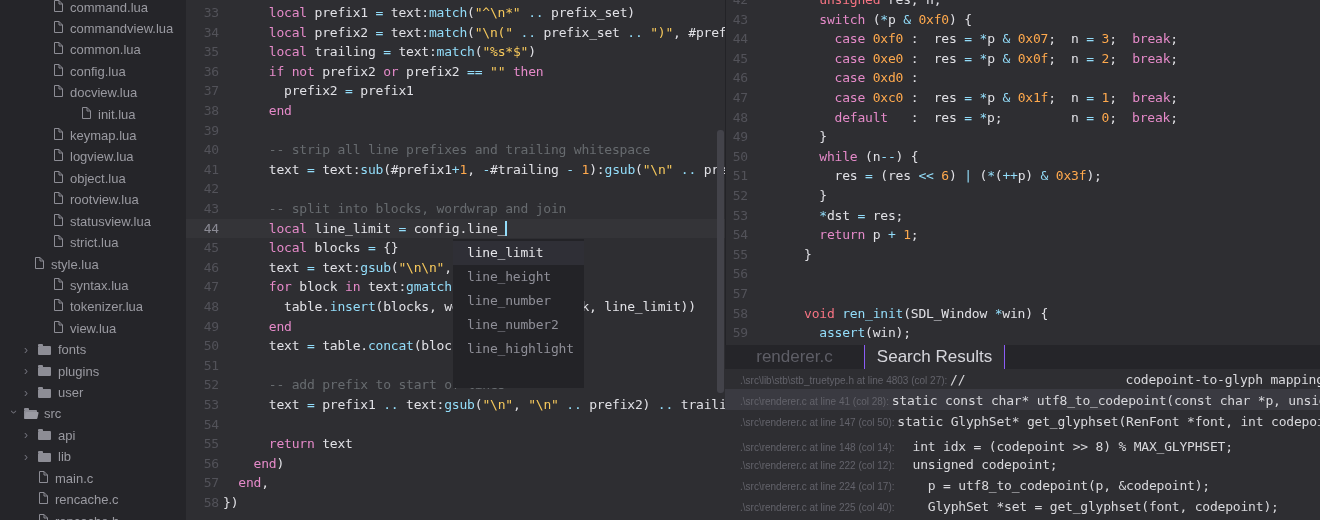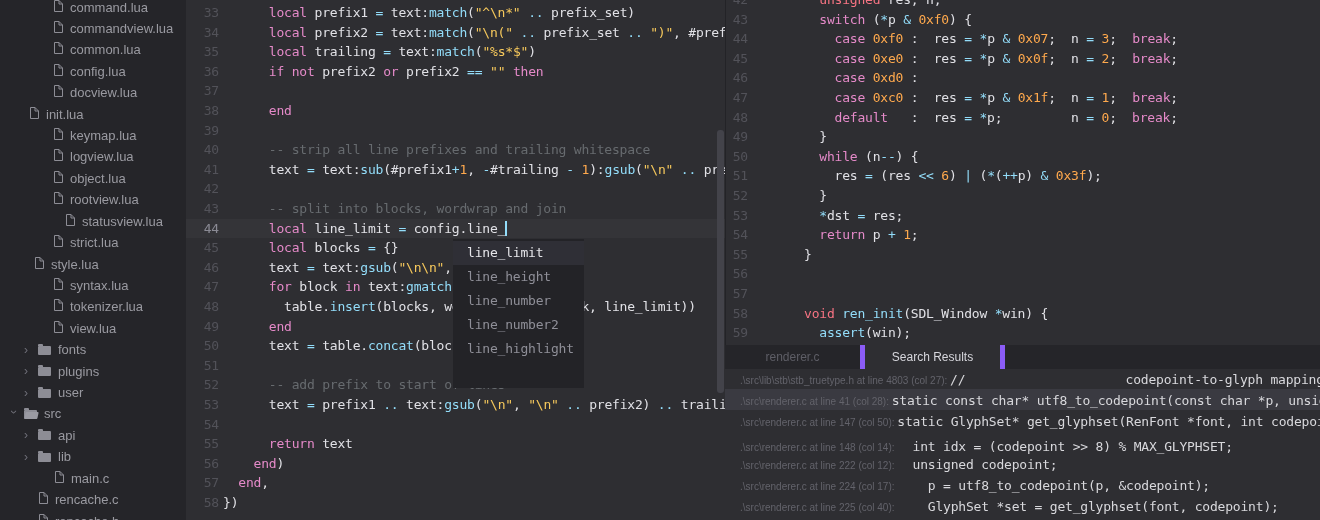--- a/index.html
+++ b/index.html
@@ -36,22 +36,22 @@
   .sbthumb{position:absolute;left:531px;top:130px;width:7px;height:263px;background:#43434a;border-radius:3px;}
 
   
   .popup{position:absolute;left:267px;top:239px;width:131px;height:149px;background:#232327;z-index:5;padding-top:2px;box-sizing:border-box;}
   .pitem{height:24px;line-height:24px;padding-left:14px;color:#8f8f98;white-space:pre;}
   .pitem.sel{color:#e6e6ea;background:#2f2f36;}
 
   
   .bottom{position:absolute;left:725px;top:345px;width:595px;height:175px;background:#2e2e32;overflow:hidden;}
   .tabbar{position:absolute;left:0;top:0;width:595px;height:24px;background:#252529;display:flex;}
-  .tab{width:140px;height:24px;line-height:24px;text-align:center;font-size:12px;color:#5e5e66;
-       border-right:5px solid #8b5cf6;box-sizing:border-box;cursor:default;}
+  .tab{width:140px;height:24px;line-height:24px;text-align:center;font-size:17px;color:#5e5e66;
+       border-right:1px solid #8b5cf6;box-sizing:border-box;cursor:default;}
   .tab.active{background:#2e2e32;color:#d6d6dc;}
   .srow{position:absolute;left:0;width:595px;height:21.2px;line-height:21.2px;white-space:pre;
         padding-left:15px;box-sizing:border-box;cursor:default;}
   .srow.sel{background:#3a3a41;}
   .spath{font-family:"Liberation Sans",sans-serif;font-size:10px;color:#63636b;}
   .scode{font-family:"DejaVu Sans Mono","Liberation Mono",monospace;font-size:13px;letter-spacing:-0.2px;color:#d8d8dc;}
 </style>
 </head>
 <body>
 
@@ -86,21 +86,21 @@
           </svg></span>
         <span>config.lua</span>
       </div>
       <div class="titem" style="top: 81.68px; padding-left: 53px;">
         <span class="ficon"><svg width="10" height="12" viewBox="0 0 10 12">
             <path d="M1.5 .5 H6 L9.5 4 V11.5 H1.5 Z" fill="none" stroke="#8d8d95"></path>
             <path d="M6 .5 V4 H9.5" fill="none" stroke="#8d8d95"></path>
           </svg></span>
         <span>docview.lua</span>
       </div>
-      <div class="titem" style="top: 103.1px; padding-left: 29px;">
+      <div class="titem" style="top: 103.1px; padding-left: 81px;">
         <span class="ficon"><svg width="10" height="12" viewBox="0 0 10 12">
             <path d="M1.5 .5 H6 L9.5 4 V11.5 H1.5 Z" fill="none" stroke="#8d8d95"></path>
             <path d="M6 .5 V4 H9.5" fill="none" stroke="#8d8d95"></path>
           </svg></span>
         <span>init.lua</span>
       </div>
       <div class="titem" style="top: 124.52px; padding-left: 53px;">
         <span class="ficon"><svg width="10" height="12" viewBox="0 0 10 12">
             <path d="M1.5 .5 H6 L9.5 4 V11.5 H1.5 Z" fill="none" stroke="#8d8d95"></path>
             <path d="M6 .5 V4 H9.5" fill="none" stroke="#8d8d95"></path>
@@ -121,21 +121,21 @@
           </svg></span>
         <span>object.lua</span>
       </div>
       <div class="titem" style="top: 188.78px; padding-left: 53px;">
         <span class="ficon"><svg width="10" height="12" viewBox="0 0 10 12">
             <path d="M1.5 .5 H6 L9.5 4 V11.5 H1.5 Z" fill="none" stroke="#8d8d95"></path>
             <path d="M6 .5 V4 H9.5" fill="none" stroke="#8d8d95"></path>
           </svg></span>
         <span>rootview.lua</span>
       </div>
-      <div class="titem" style="top: 210.2px; padding-left: 53px; margin-left: 12px;">
+      <div class="titem" style="top: 210.2px; padding-left: 53px;">
         <span class="ficon"><svg width="10" height="12" viewBox="0 0 10 12">
             <path d="M1.5 .5 H6 L9.5 4 V11.5 H1.5 Z" fill="none" stroke="#8d8d95"></path>
             <path d="M6 .5 V4 H9.5" fill="none" stroke="#8d8d95"></path>
           </svg></span>
         <span>statusview.lua</span>
       </div>
       <div class="titem" style="top: 231.62px; padding-left: 53px;">
         <span class="ficon"><svg width="10" height="12" viewBox="0 0 10 12">
             <path d="M1.5 .5 H6 L9.5 4 V11.5 H1.5 Z" fill="none" stroke="#8d8d95"></path>
             <path d="M6 .5 V4 H9.5" fill="none" stroke="#8d8d95"></path>
@@ -193,21 +193,21 @@
       <div class="titem" style="top: 424.4px; padding-left: 24px;">
         <span class="chev">›</span>
         <span class="foldr"></span>
         <span>api</span>
       </div>
       <div class="titem" style="top: 445.82px; padding-left: 24px;">
         <span class="chev">›</span>
         <span class="foldr"></span>
         <span>lib</span>
       </div>
-      <div class="titem" style="top: 467.24px; padding-left: 38px; margin-left: 16px;">
+      <div class="titem" style="top: 467.24px; padding-left: 38px;">
         <span class="ficon"><svg width="10" height="12" viewBox="0 0 10 12">
             <path d="M1.5 .5 H6 L9.5 4 V11.5 H1.5 Z" fill="none" stroke="#8d8d95"></path>
             <path d="M6 .5 V4 H9.5" fill="none" stroke="#8d8d95"></path>
           </svg></span>
         <span>main.c</span>
       </div>
       <div class="titem" style="top: 488.66px; padding-left: 38px;">
         <span class="ficon"><svg width="10" height="12" viewBox="0 0 10 12">
             <path d="M1.5 .5 H6 L9.5 4 V11.5 H1.5 Z" fill="none" stroke="#8d8d95"></path>
             <path d="M6 .5 V4 H9.5" fill="none" stroke="#8d8d95"></path>
@@ -224,21 +224,21 @@
     </div>
 
   <div class="mid mono" id="mid">
     <div class="hlline"></div>
     <div id="mid-rows">
         <div class="row" style="top: -16.6px;"><span class="gut">32</span><span class="codespan"><span class="tok-c">      -- get line prefix and trailing whitespace</span></span></div>
         <div class="row" style="top: 3px;"><span class="gut">33</span><span class="codespan"><span class="tok-t">      </span><span class="tok-k">local</span><span class="tok-t"> prefix1 </span><span class="tok-o">=</span><span class="tok-t"> text:</span><span class="tok-f">match</span><span class="tok-t">(</span><span class="tok-s">"^\n*"</span><span class="tok-t"> </span><span class="tok-o">..</span><span class="tok-t"> prefix_set)</span></span></div>
         <div class="row" style="top: 22.6px;"><span class="gut">34</span><span class="codespan"><span class="tok-t">      </span><span class="tok-k">local</span><span class="tok-t"> prefix2 </span><span class="tok-o">=</span><span class="tok-t"> text:</span><span class="tok-f">match</span><span class="tok-t">(</span><span class="tok-s">"\n("</span><span class="tok-t"> </span><span class="tok-o">..</span><span class="tok-t"> prefix_set </span><span class="tok-o">..</span><span class="tok-t"> </span><span class="tok-s">")"</span><span class="tok-t">, #prefix1 </span></span></div>
         <div class="row" style="top: 42.2px;"><span class="gut">35</span><span class="codespan"><span class="tok-t">      </span><span class="tok-k">local</span><span class="tok-t"> trailing </span><span class="tok-o">=</span><span class="tok-t"> text:</span><span class="tok-f">match</span><span class="tok-t">(</span><span class="tok-s">"%s*$"</span><span class="tok-t">)</span></span></div>
         <div class="row" style="top: 61.8px;"><span class="gut">36</span><span class="codespan"><span class="tok-t">      </span><span class="tok-k">if</span><span class="tok-t"> </span><span class="tok-k">not</span><span class="tok-t"> prefix2 </span><span class="tok-k">or</span><span class="tok-t"> prefix2 </span><span class="tok-o">==</span><span class="tok-t"> </span><span class="tok-s">""</span><span class="tok-t"> </span><span class="tok-k">then</span></span></div>
-        <div class="row" style="top: 81.4px;"><span class="gut">37</span></div>
+        <div class="row" style="top: 81.4px;"><span class="gut">37</span><span class="codespan"><span class="tok-t">        prefix2 </span><span class="tok-o">=</span><span class="tok-t"> prefix1</span></span></div>
         <div class="row" style="top: 101px;"><span class="gut">38</span><span class="codespan"><span class="tok-t">      </span><span class="tok-k">end</span></span></div>
         <div class="row" style="top: 120.6px;"><span class="gut">39</span><span class="codespan"></span></div>
         <div class="row" style="top: 140.2px;"><span class="gut">40</span><span class="codespan"><span class="tok-c">      -- strip all line prefixes and trailing whitespace</span></span></div>
         <div class="row" style="top: 159.8px;"><span class="gut">41</span><span class="codespan"><span class="tok-t">      text </span><span class="tok-o">=</span><span class="tok-t"> text:</span><span class="tok-f">sub</span><span class="tok-t">(#prefix1</span><span class="tok-o">+</span><span class="tok-n">1</span><span class="tok-t">, </span><span class="tok-o">-</span><span class="tok-t">#trailing </span><span class="tok-o">-</span><span class="tok-t"> </span><span class="tok-n">1</span><span class="tok-t">):</span><span class="tok-f">gsub</span><span class="tok-t">(</span><span class="tok-s">"\n"</span><span class="tok-t"> </span><span class="tok-o">..</span><span class="tok-t"> prefix_set, </span></span></div>
         <div class="row" style="top: 179.4px;"><span class="gut">42</span><span class="codespan"></span></div>
         <div class="row" style="top: 199px;"><span class="gut">43</span><span class="codespan"><span class="tok-c">      -- split into blocks, wordwrap and join</span></span></div>
         <div class="row" style="top: 218.6px;"><span class="gut cur">44</span><span class="codespan"><span class="tok-t">      </span><span class="tok-k">local</span><span class="tok-t"> line_limit </span><span class="tok-o">=</span><span class="tok-t"> config.line_</span></span></div>
         <div class="row" style="top: 238.2px;"><span class="gut">45</span><span class="codespan"><span class="tok-t">      </span><span class="tok-k">local</span><span class="tok-t"> blocks </span><span class="tok-o">=</span><span class="tok-t"> {}</span></span></div>
         <div class="row" style="top: 257.8px;"><span class="gut">46</span><span class="codespan"><span class="tok-t">      text </span><span class="tok-o">=</span><span class="tok-t"> text:</span><span class="tok-f">gsub</span><span class="tok-t">(</span><span class="tok-s">"\n\n"</span><span class="tok-t">, </span><span class="tok-s">"\0"</span><span class="tok-t">)</span></span></div>
         <div class="row" style="top: 277.4px;"><span class="gut">47</span><span class="codespan"><span class="tok-t">      </span><span class="tok-k">for</span><span class="tok-t"> block </span><span class="tok-k">in</span><span class="tok-t"> text:</span><span class="tok-f">gmatch</span><span class="tok-t">(</span><span class="tok-s">"%Z+"</span><span class="tok-t">) </span><span class="tok-k">do</span></span></div>

